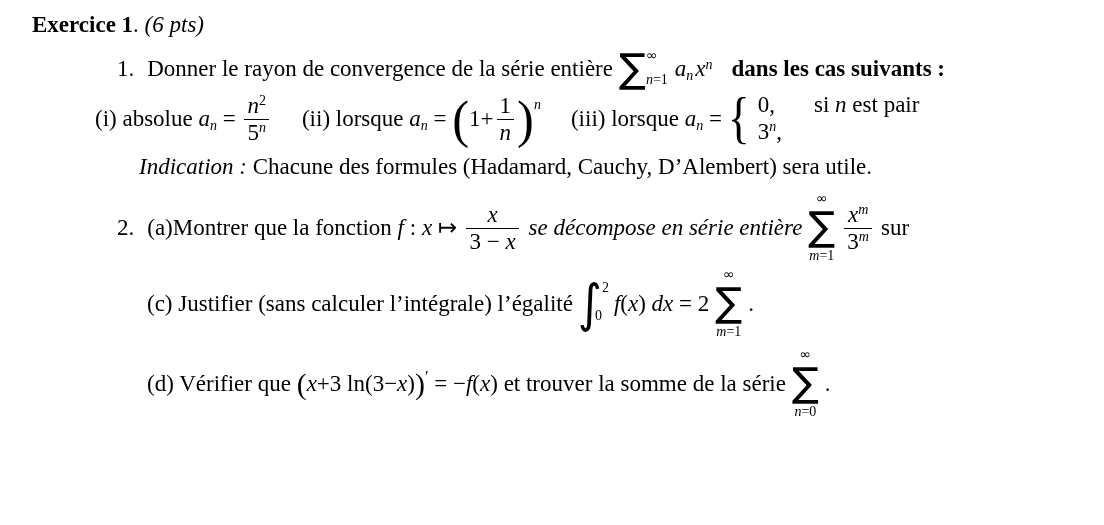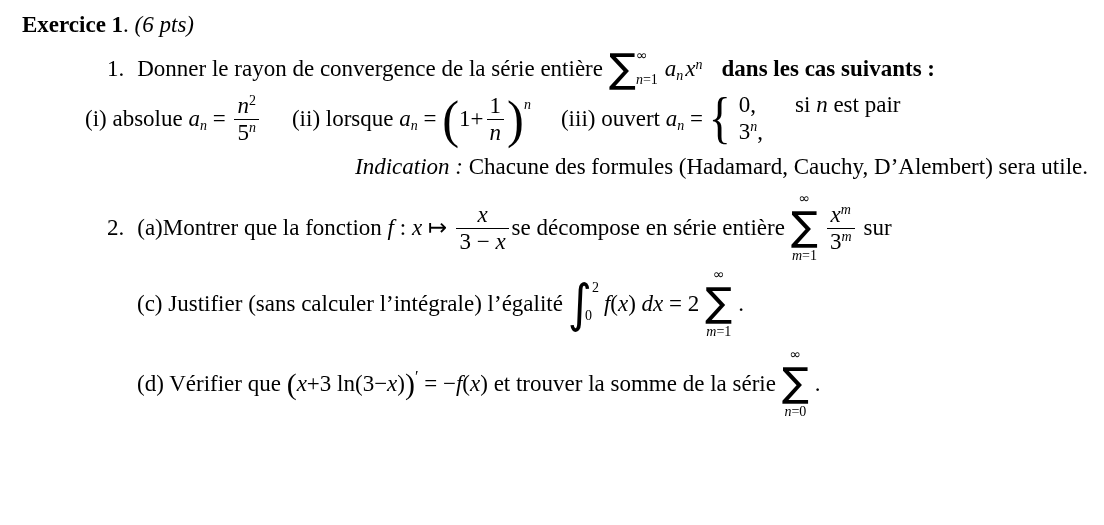--- a/index.html
+++ b/index.html
@@ -1,18 +1,18 @@
 <!DOCTYPE html>
 <html><head>
 <meta charset="utf-8">
 <style>
   html,body{margin:0;padding:0;background:#ffffff;}
   body{width:1104px;height:525px;overflow:hidden;color:#000;
        font-family:"Liberation Serif",serif;font-size:23px;}
-  .page{padding:10px 0 0 22px;position:relative;width:1066px;}
+  .page{padding:10px 0 0 32px;position:relative;width:1066px;}
   .line{display:block;white-space:nowrap;line-height:30px;}
   .it{font-style:italic;}
   .b{font-weight:bold;}
   .qnum{margin-right:13px;}
   .sup{font-size:14px;vertical-align:0.55em;line-height:0;}
   .sub{font-size:14px;vertical-align:-0.25em;line-height:0;}
   
   .frac{display:inline-flex;flex-direction:column;align-items:center;
         vertical-align:middle;line-height:1.12;text-align:center;
         margin:0 3px;position:relative;top:-2px;}
@@ -63,32 +63,32 @@
           <span><span class="it">n</span><span>=1</span></span>
         </span>
       </span><span class="it">a</span><span class="sub it">n</span><span class="it" style="margin-left:2px;">x</span><span class="sup it">n</span><span style="margin-left:19px;font-weight:bold;">dans les cas suivants :</span></div>
 
   <div class="line" style="padding-left:63px;margin-top:2px;"><span>(i) absolue </span><span class="it">a</span><span class="sub it">n</span><span> = </span><span class="frac">
         <span class="num"><span class="it">n</span><span class="sup">2</span></span>
         <span class="den"><span>5</span><span class="sup it">n</span></span>
       </span><span style="margin-left:30px;">(ii) lorsque </span><span class="it">a</span><span class="sub it">n</span><span> = </span><span class="bp">(</span><span>1+</span><span class="frac">
         <span class="num">1</span>
         <span class="den it">n</span>
-      </span><span class="bp">)</span><span class="exph it">n</span><span style="margin-left:30px;">(iii) ouvert </span><span class="it">a</span><span class="sub it">n</span><span> = </span><span class="brace">{</span><span class="cases">
+      </span><span class="bp">)</span><span class="exph it">n</span><span style="margin-left:30px;">(iii) lorsque </span><span class="it">a</span><span class="sub it">n</span><span> = </span><span class="brace">{</span><span class="cases">
         <span>0,</span>
         <span><span>si </span><span class="it">n</span><span> est pair</span></span>
         <span><span>3</span><span class="sup it">n</span><span>,</span></span>
       </span></div>
 
-  <div class="line" style="padding-left:107px;margin-top:4px;text-align:right;"><span class="it">Indication :</span><span> Chacune des formules (Hadamard, Cauchy, D’Alembert) sera utile.</span></div>
+  <div class="line" style="padding-left:107px;margin-top:4px;"><span class="it">Indication :</span><span> Chacune des formules (Hadamard, Cauchy, D’Alembert) sera utile.</span></div>
 
   <div class="line" style="padding-left:85px;margin-top:12px;"><span class="qnum">2.</span><span>(a)Montrer que la fonction </span><span class="it">f</span><span> : </span><span class="it">x</span><span class="sym" style="margin:0 6px;">↦</span><span class="frac">
         <span class="num it">x</span>
         <span class="den"><span>3 − </span><span class="it">x</span></span>
-      </span><span style="">se décompose en série entière</span><span class="dsum">
+      </span><span style="margin-left:7px;font-style:italic;">se décompose en série entière</span><span class="dsum">
         <span class="sym">∞</span>
         <span class="sg sym">∑</span>
         <span><span class="it">m</span><span>=1</span></span>
       </span><span class="frac">
         <span class="num"><span class="it">x</span><span class="sup it">m</span></span>
         <span class="den"><span>3</span><span class="sup it">m</span></span>
       </span><span style="margin-left:6px;">sur</span></div>
 
 
 

